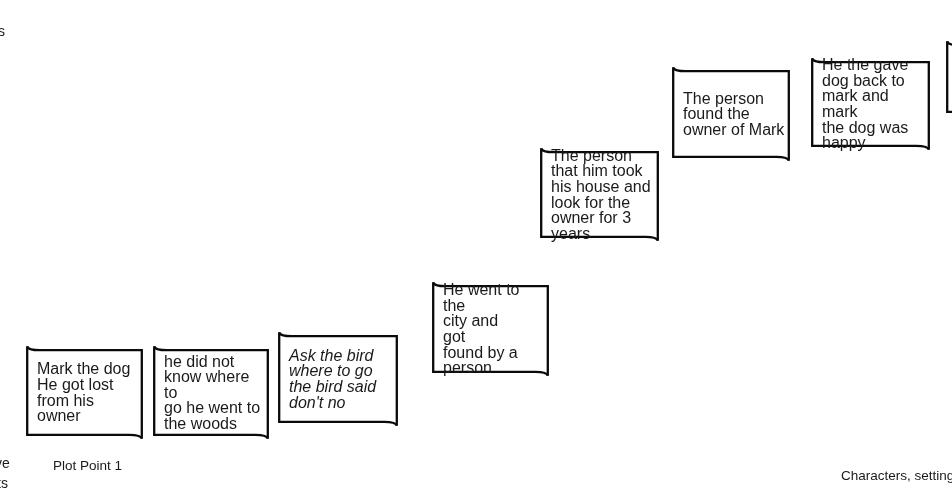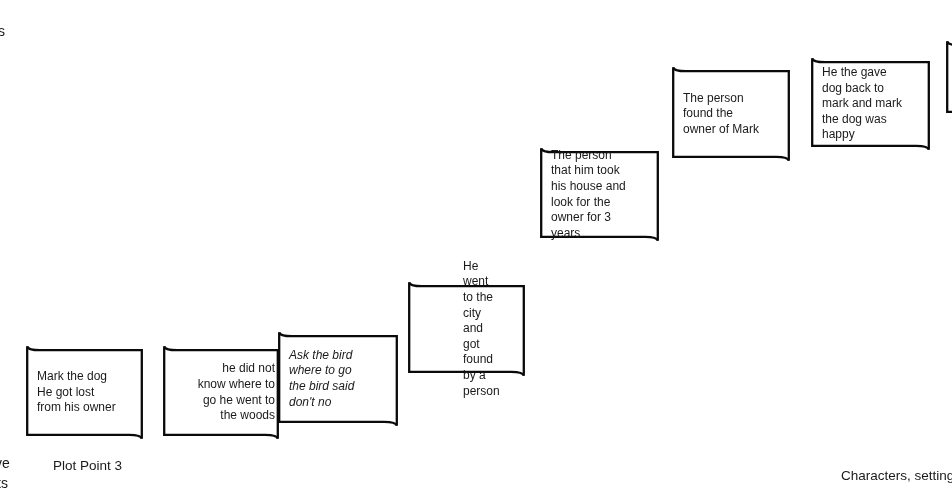--- a/index.html
+++ b/index.html
@@ -19,21 +19,21 @@
     position: absolute; left: 0; top: 0;
     overflow: visible;
   }
   .note-text {
     position: relative;
     height: 100%;
     display: flex;
     flex-direction: column;
     justify-content: center;
     padding: 0 4px 0 11px;
-    font-size: 12px;
+    font-size: 16px;
     line-height: 15.6px;
     color: #1a1a1a;
     white-space: pre-line;
     overflow: visible;
   }
   .edge-label {
     position: absolute;
     color: #1a1a1a;
     font-size: 13.5px;
     white-space: nowrap;
@@ -47,39 +47,39 @@
 
   <div id="notes-layer">
       <div class="note" style="left: 26px; top: 345px; width: 119px; height: 95px;">
         <svg width="117" height="95" viewBox="0 0 117 95">
           <path d="M1.2 1.2 C1.6 3.6, 4.5 5.2, 14 5.2 L115.8 5.2 L115.8 93.8 C115.4 91.4, 112.5 89.8, 103 89.8 L1.2 89.8 Z" fill="#ffffff" stroke="#0a0a0a" stroke-width="2.3"></path>
         </svg>
         <div class="note-text">Mark the dog
 He got lost
 from his owner</div>
       </div>
-      <div class="note" style="left: 163px; top: 345px; width: 116px; height: 95px; text-align: right;">
+      <div class="note" style="left: 153px; top: 345px; width: 116px; height: 95px;">
         <svg width="116" height="95" viewBox="0 0 116 95">
           <path d="M1.2 1.2 C1.6 3.6, 4.5 5.2, 14 5.2 L114.8 5.2 L114.8 93.8 C114.4 91.4, 111.5 89.8, 102 89.8 L1.2 89.8 Z" fill="#ffffff" stroke="#0a0a0a" stroke-width="2.3"></path>
         </svg>
         <div class="note-text"> he  did not
 know where to
 go he went to
 the woods</div>
       </div>
       <div class="note" style="left: 278px; top: 331px; width: 120px; height: 96px; font-style: italic;">
         <svg width="120" height="96" viewBox="0 0 120 96">
           <path d="M1.2 1.2 C1.6 3.6, 4.5 5.2, 14 5.2 L118.8 5.2 L118.8 94.8 C118.4 92.4, 115.5 90.8, 106 90.8 L1.2 90.8 Z" fill="#ffffff" stroke="#0a0a0a" stroke-width="2.3"></path>
         </svg>
         <div class="note-text">Ask the bird
 where to go
 the bird said
 don't no</div>
       </div>
-      <div class="note" style="left: 408px; top: 281px; width: 94px; height: 96px; padding-left: 44px;">
+      <div class="note" style="left: 432px; top: 281px; width: 94px; height: 96px;">
         <svg width="117" height="96" viewBox="0 0 117 96">
           <path d="M1.2 1.2 C1.6 3.6, 4.5 5.2, 14 5.2 L115.8 5.2 L115.8 94.8 C115.4 92.4, 112.5 90.8, 103 90.8 L1.2 90.8 Z" fill="#ffffff" stroke="#0a0a0a" stroke-width="2.3"></path>
         </svg>
         <div class="note-text">He went to the
 city and got
 found by a
 person</div>
       </div>
       <div class="note" style="left: 540px; top: 147px; width: 119px; height: 95px;">
         <svg width="119" height="95" viewBox="0 0 119 95">
@@ -111,21 +111,21 @@
 happy</div>
       </div>
       <div class="note" style="left: 946px; top: 40px; width: 110px; height: 77px;">
         <svg width="110" height="77" viewBox="0 0 110 77">
           <path d="M1.2 1.2 C1.6 3.6, 4.5 5.2, 14 5.2 L108.8 5.2 L108.8 75.8 C108.4 73.4, 105.5 71.8, 96 71.8 L1.2 71.8 Z" fill="#ffffff" stroke="#0a0a0a" stroke-width="2.3"></path>
         </svg>
         <div class="note-text"></div>
       </div>
     </div>
 
-  <div class="edge-label" style="left:53px; top:458px;">Plot Point 3</div>
+  <div class="edge-label" style="left:53px; top:458px;">Plot Point 1</div>
 
   <div class="edge-label" style="left:841px; top:468px;">Characters, setting</div>
 
   <div id="fragments-layer">
       <div class="edge-label fragment" style="left: -2px; top: 23px;">s</div>
       <div class="edge-label fragment" style="left: -5px; top: 455px;">ve</div>
       <div class="edge-label fragment" style="left: -3px; top: 475px;">ts</div>
     </div>
 
 </div>

